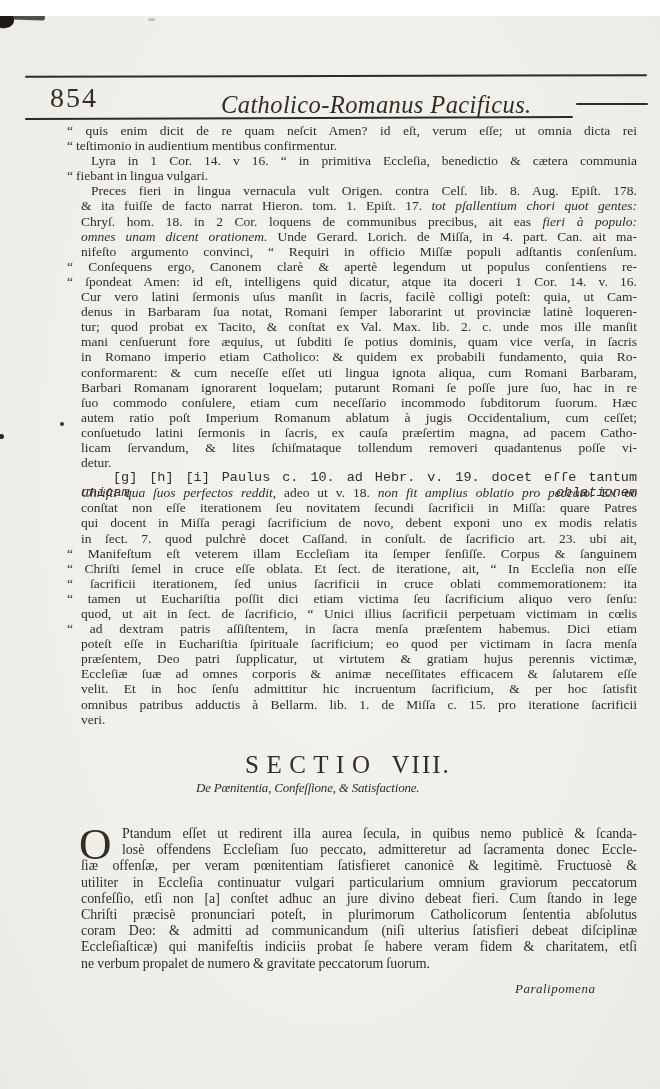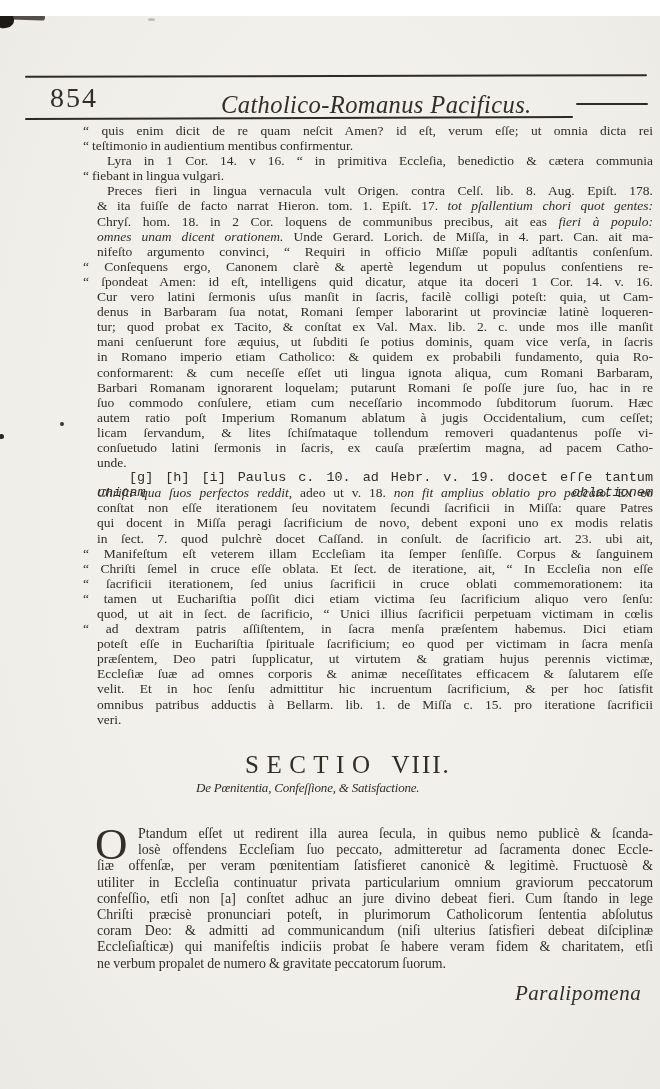--- a/index.html
+++ b/index.html
@@ -10,41 +10,41 @@
     font-family:"Liberation Serif", serif;
     color:#322d25;
     overflow:hidden;
   }
   .rule{position:absolute;background:#2e2b24;border-radius:2px;}
   #rule-top{left:25px;top:59px;width:622px;height:2.4px;transform:rotate(-0.15deg);}
   #rule-mid-left{left:25px;top:101px;width:548px;height:2.2px;transform:rotate(-0.2deg);}
   #rule-mid-right{left:576px;top:87px;width:72px;height:2px;}
   .pagenum{position:absolute;left:50px;top:66px;font-size:28px;letter-spacing:2px;}
   .running-title{position:absolute;left:221px;top:75px;font-style:italic;font-size:24.5px;letter-spacing:0.4px;white-space:nowrap;}
-  .textblock{position:absolute;left:97px;width:556px;word-spacing:-0.4px;}
+  .textblock{position:absolute;left:81px;width:556px;word-spacing:-0.4px;}
   #lines-main{top:107px;font-size:13.5px;line-height:15.1px;}
   #lines-final{top:810px;font-size:13.9px;line-height:16.2px;}
   .line{
     text-align:justify;text-align-last:justify;-moz-text-align-last:justify;
     white-space:normal;height:inherit;
   }
   #lines-main .line{height:15.1px;}
   #lines-final .line{height:16.2px;}
   .line.last{text-align-last:left;-moz-text-align-last:left;}
   .line.hang{margin-left:-14px;}
   .line.ind{text-indent:10px;}
   .line.ind2{text-indent:32px;font-family:Liberation Mono, monospace;}
   .line.dc{padding-left:41px;}
   .it{font-style:italic;}
   .drop-cap{position:absolute;left:-2px;top:1px;font-size:45px;line-height:34px;}
   .section-heading{position:absolute;left:245px;top:735px;font-size:25px;white-space:nowrap;}
   .section-heading .w1{letter-spacing:7.5px;}
   .section-heading .w2{letter-spacing:2px;margin-left:14px;}
   .section-subtitle{position:absolute;left:196px;top:764px;font-style:italic;font-size:13px;letter-spacing:-0.2px;white-space:nowrap;}
-  .catchword{position:absolute;left:515px;top:965px;font-style:italic;font-size:21px;letter-spacing:0.5px;}
+  .catchword{position:absolute;left:515px;top:965px;font-style:italic;font-size:13px;letter-spacing:0.5px;}
   .stain{position:absolute;background:#1d1a15;}
   #corner-blob{left:-3px;top:-4px;width:17px;height:16px;border-radius:45% 60% 55% 40%;transform:rotate(-8deg);}
   #corner-band{left:9px;top:-2px;width:36px;height:6px;border-radius:3px;opacity:.75;transform:rotate(2deg);}
   #corner-dot{left:148px;top:2px;width:7px;height:3px;border-radius:50%;opacity:.35;background:#6b675f;}
   .speck{position:absolute;border-radius:50%;}
   #speck-1{left:60px;top:406px;width:4px;height:4px;background:#3b372f;}
   #speck-2{left:-1px;top:418px;width:5px;height:5px;background:#2a2620;}
   #speck-3{left:216px;top:1085px;width:6px;height:3px;background:#211d18;}
 </style>
 </head>
@@ -81,23 +81,23 @@
         <div class="line hang"><span>“ ſpondeat Amen: id eſt, intelligens quid dicatur, atque ita doceri 1 Cor. 14. v. 16.</span></div>
         <div class="line"><span>Cur vero latini ſermonis uſus manſit in ſacris, facilè colligi poteſt: quia, ut Cam-</span></div>
         <div class="line"><span>denus in Barbaram ſua notat, Romani ſemper laborarint ut provinciæ latinè loqueren-</span></div>
         <div class="line"><span>tur; quod probat ex Tacito, &amp; conſtat ex Val. Max. lib. 2. c. unde mos ille manſit</span></div>
         <div class="line"><span>mani cenſuerunt fore æquius, ut ſubditi ſe potius dominis, quam vice verſa, in ſacris</span></div>
         <div class="line"><span>in Romano imperio etiam Catholico: &amp; quidem ex probabili fundamento, quia Ro-</span></div>
         <div class="line"><span>conformarent: &amp; cum neceſſe eſſet uti lingua ignota aliqua, cum Romani Barbaram,</span></div>
         <div class="line"><span>Barbari Romanam ignorarent loquelam; putarunt Romani ſe poſſe jure ſuo, hac in re</span></div>
         <div class="line"><span>ſuo commodo conſulere, etiam cum neceſſario incommodo ſubditorum ſuorum. Hæc</span></div>
         <div class="line"><span>autem ratio poſt Imperium Romanum ablatum à jugis Occidentalium, cum ceſſet;</span></div>
+        <div class="line"><span>conſuetudo latini ſermonis in ſacris, ex cauſa præſertim magna, ad pacem Catho-</span></div>
         <div class="line"><span>licam ſervandum, &amp; lites ſchiſmataque tollendum removeri quadantenus poſſe vi-</span></div>
-        <div class="line"><span>conſuetudo latini ſermonis in ſacris, ex cauſa præſertim magna, ad pacem Catho-</span></div>
-        <div class="line last"><span>unde.</span></div>
+        <div class="line last"><span>detur.</span></div>
       </div>
       <div>
         <div class="line ind2"><span>[g] [h] [i] Paulus c. 10. ad Hebr. v. 19. docet eſſe tantum </span><span class="it">unicam oblationem</span></div>
         <div class="line"><span class="it">Chriſti qua ſuos perfectos reddit,</span><span> adeo ut v. 18. </span><span class="it">non fit amplius oblatio pro peccato.</span><span> Ex eo</span></div>
         <div class="line"><span>conſtat non eſſe iterationem ſeu novitatem ſecundi ſacrificii in Miſſa: quare Patres</span></div>
         <div class="line"><span>qui docent in Miſſa peragi ſacrificium de novo, debent exponi uno ex modis relatis</span></div>
         <div class="line"><span>in ſect. 7. quod pulchrè docet Caſſand. in conſult. de ſacrificio art. 23. ubi ait,</span></div>
         <div class="line hang"><span>“ Manifeſtum eſt veterem illam Eccleſiam ita ſemper ſenſiſſe. Corpus &amp; ſanguinem</span></div>
         <div class="line hang"><span>“ Chriſti ſemel in cruce eſſe oblata. Et ſect. de iteratione, ait, “ In Eccleſia non eſſe</span></div>
         <div class="line hang"><span>“ ſacrificii iterationem, ſed unius ſacrificii in cruce oblati commemorationem: ita</span></div>
@@ -117,21 +117,21 @@
     <span class="w1">SECTIO</span><span class="w2">VIII.</span>
   </div>
   <div class="section-subtitle">De Pœnitentia, Confeſſione, &amp; Satisfactione.</div>
 
   <div class="textblock" id="lines-final">
     <span class="drop-cap">O</span>
   <div>
         <div class="line dc"><span>Ptandum eſſet ut redirent illa aurea ſecula, in quibus nemo publicè &amp; ſcanda-</span></div>
         <div class="line dc"><span>losè offendens Eccleſiam ſuo peccato, admitteretur ad ſacramenta donec Eccle-</span></div>
         <div class="line"><span>ſiæ offenſæ, per veram pœnitentiam ſatisfieret canonicè &amp; legitimè. Fructuosè &amp;</span></div>
-        <div class="line"><span>utiliter in Eccleſia continuatur privata particularium omnium graviorum peccatorum</span></div>
+        <div class="line"><span>utiliter in Eccleſia continuatur vulgari particularium omnium graviorum peccatorum</span></div>
         <div class="line"><span>confeſſio, etſi non [a] conſtet adhuc an jure divino debeat fieri. Cum ſtando in lege</span></div>
         <div class="line"><span>Chriſti præcisè pronunciari poteſt, in plurimorum Catholicorum ſententia abſolutus</span></div>
         <div class="line"><span>coram Deo: &amp; admitti ad communicandum (niſi ulterius ſatisfieri debeat diſciplinæ</span></div>
         <div class="line"><span>Eccleſiaſticæ) qui manifeſtis indiciis probat ſe habere veram fidem &amp; charitatem, etſi</span></div>
         <div class="line last"><span>ne verbum propalet de numero &amp; gravitate peccatorum ſuorum.</span></div>
       </div>
     </div>
 
   <div class="catchword">Paralipomena</div>
 

